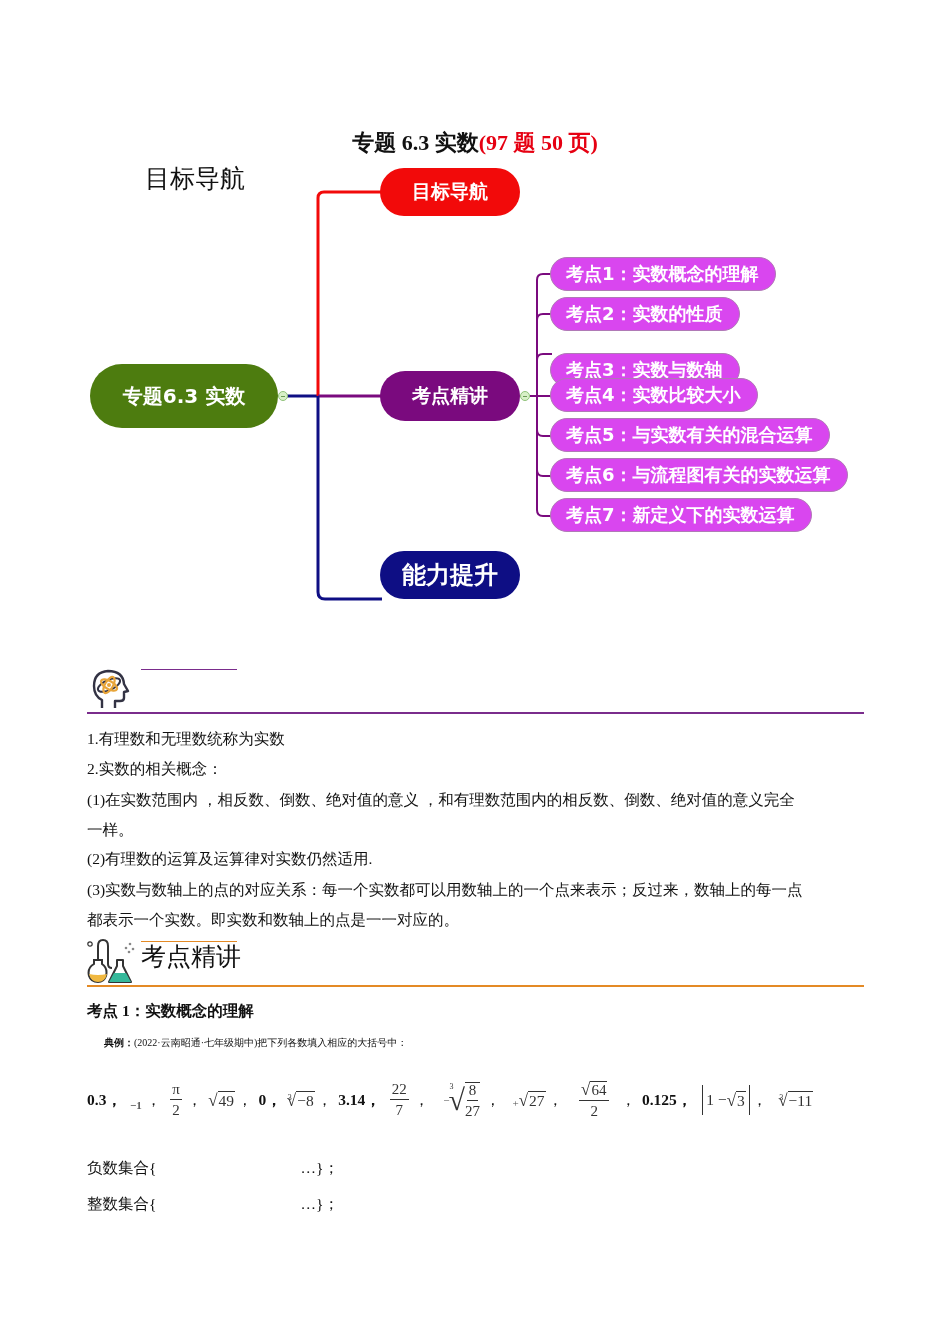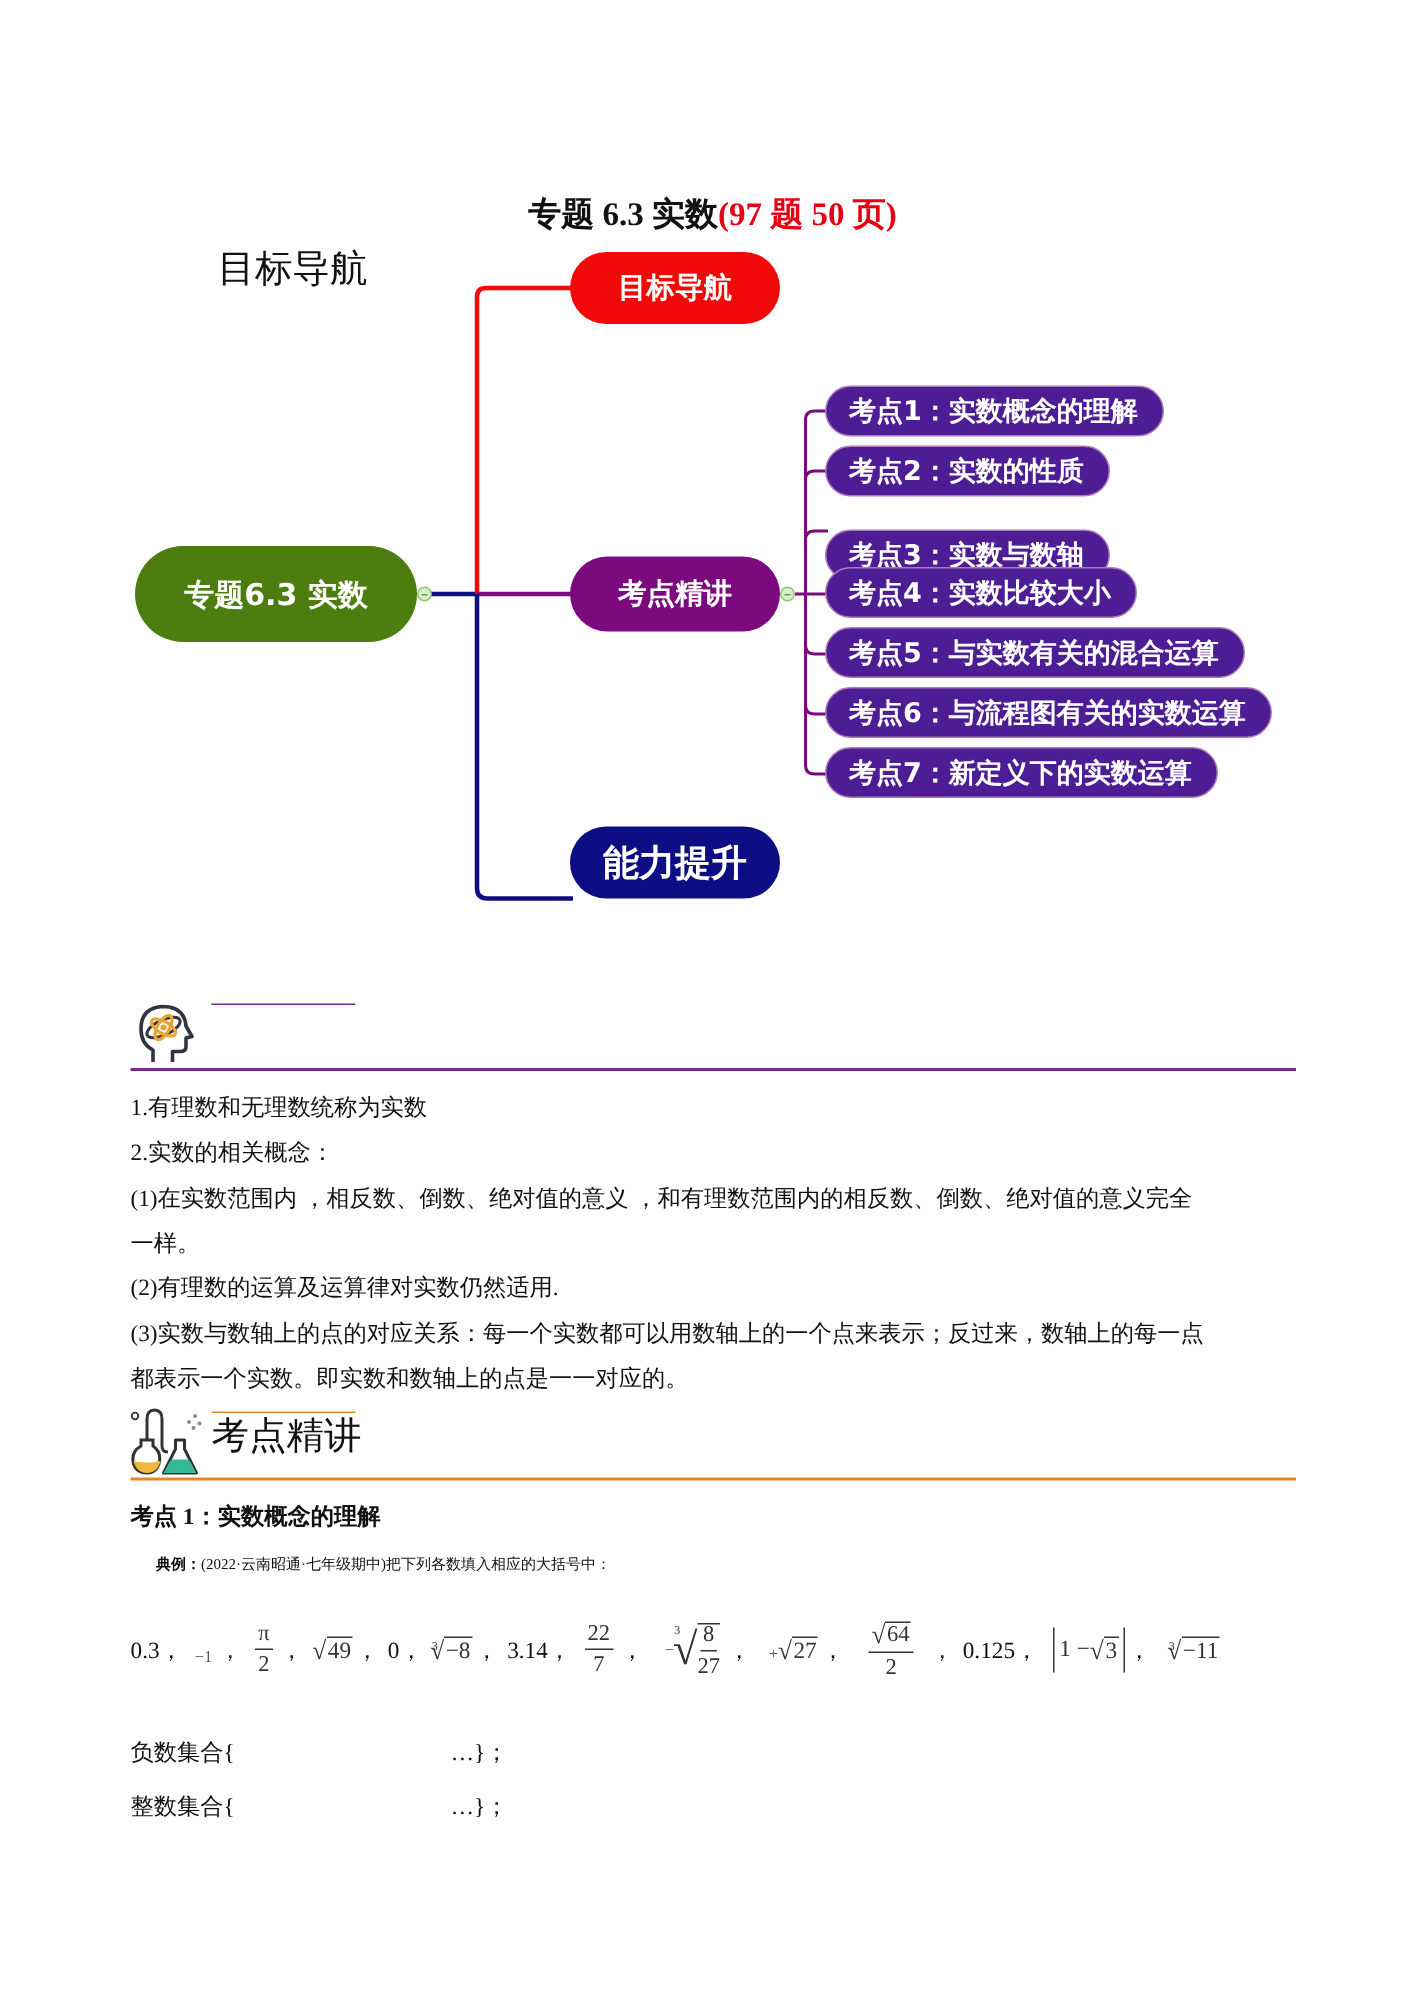--- a/index.html
+++ b/index.html
@@ -14,40 +14,40 @@
   .mm-label { left: 145px; top: 162px; font-size: 25px; font-family: "DejaVu Sans", sans-serif; color: #111; font-weight: normal; }
 
   
   .pill { position: absolute; border-radius: 26px; color: #fff; font-weight: bold;
           font-family: "DejaVu Sans", sans-serif; display: flex; align-items: center; justify-content: center;
           white-space: nowrap; box-sizing: border-box; }
   .pill-root { left: 90px; top: 364px; width: 188px; height: 64px; background: #4d7c0f; font-size: 20px; border-radius: 32px; }
   .pill-red  { left: 380px; top: 168px; width: 140px; height: 48px; background: #f20a0a; font-size: 19px; }
   .pill-mid  { left: 380px; top: 371px; width: 140px; height: 50px; background: #7a0a7e; font-size: 19px; }
   .pill-blue { left: 380px; top: 551px; width: 140px; height: 48px; background: #0e0e84; font-size: 24px; }
-  .pill-sub  { left: 550px; height: 34px; background: #4c1d95; font-size: 18px; justify-content: flex-start;
+  .pill-sub  { left: 550px; height: 34px; background: #d946ef; font-size: 18px; justify-content: flex-start;
                padding: 0 16px 0 15px; border-radius: 17px; border: 1px solid #b07ab6; }
 
   .collapse { position: absolute; width: 10px; height: 10px; border-radius: 50%; background: #d8f0c8;
               border: 1px solid #8fc27a; box-sizing: border-box; }
   .collapse::after { content: ""; position: absolute; left: 2px; right: 2px; top: 3.5px; height: 1px; background: #6a9a56; }
   .sec1-bar { left: 87px; top: 712px; width: 777px; height: 2px; background: #7a2c8c; }
   .sec1-top { left: 141px; top: 669px; width: 96px; height: 1px; background: #7a2c8c; }
   .sec2-bar { left: 87px; top: 985px; width: 777px; height: 2px; background: #e48a25; }
   .sec2-top { left: 141px; top: 941px; width: 96px; height: 1px; background: #e48a25; }
   .sec2-title { left: 141px; top: 940px; font-size: 25px; font-family: "DejaVu Sans", sans-serif; color: #111; }
 
   .para { left: 87px; font-size: 15.5px; line-height: 30px; color: #111; width: 780px; }
 
   .kp-title { left: 87px; top: 1001px; font-size: 15.5px; font-weight: bold; }
   .example { left: 104px; top: 1036px; font-size: 10px; }
   .example b { font-weight: bold; }
 
   .math-row { left: 87px; top: 1073px; height: 54px; font-size: 15.5px; display: flex; align-items: center; white-space: nowrap; font-family: "Liberation Serif", serif; }
-  .m { display: inline-flex; align-items: center; margin-right: 2px; }
+  .m { display: inline-flex; align-items: center; margin-right: 2px; font-weight: bold; }
   .frac { display: inline-flex; flex-direction: column; align-items: center; margin: 0 3px; line-height: 1; }
   .frac .num { padding: 0 2px 2px; border-bottom: 1px solid #333; font-size: 15px; color: #333; }
   .frac .den { padding-top: 3px; font-size: 15px; color: #333; }
   .root { display: inline-flex; align-items: flex-end; color: #333; }
   .root .idx { font-size: 8px; margin-right: -5px; align-self: flex-start; margin-top: 2px; }
   .root .sym { font-size: 17px; line-height: 1; }
   .root .rad { border-top: 1px solid #333; padding: 1px 1px 0 1px; line-height: 1; }
   .small { font-size: 11px; color: #555; }
   .abs-bars { border-left: 1px solid #333; border-right: 1px solid #333; padding: 0 3px; display: inline-flex; align-items: center; height: 30px; }
   .sep { margin: 0 6px 0 2px; }

